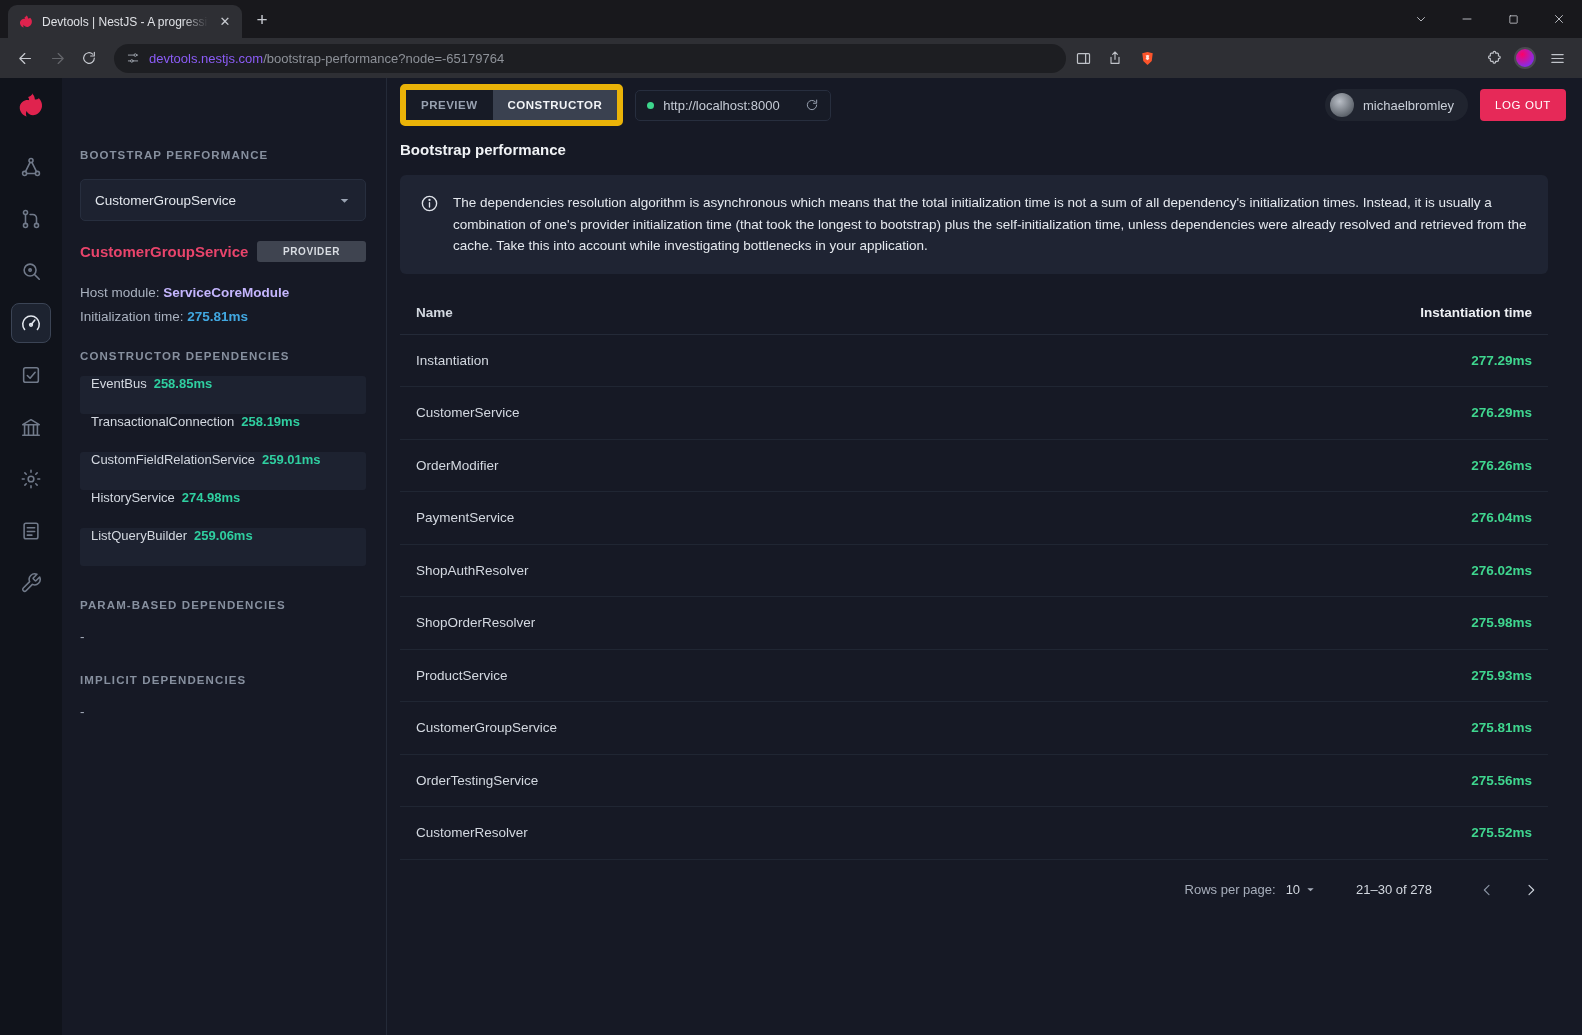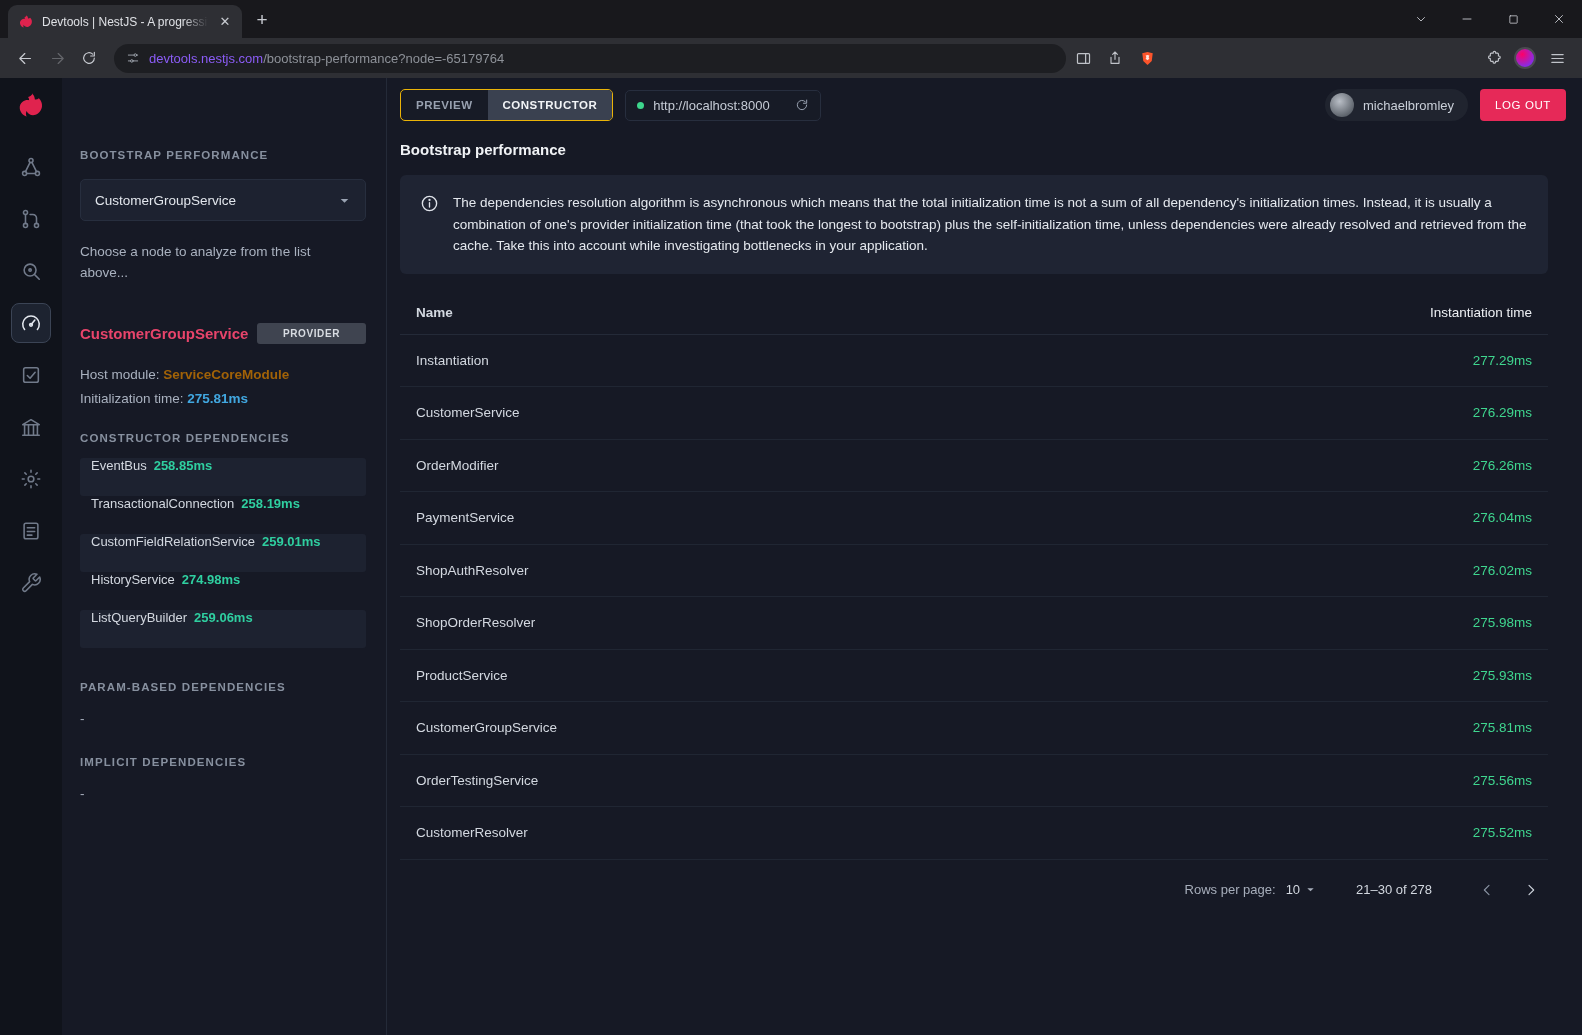--- a/index.html
+++ b/index.html
@@ -40,53 +40,53 @@
 
   .panel { width:325px; flex:0 0 auto; border-right:1px solid #242a38; padding:71px 20px 20px 18px; }
   .sec-title { font-size:11.5px; font-weight:bold; letter-spacing:1.1px; color:#87909f; margin-bottom:18px; }
   .select { height:42px; background:#1d2230; border:1px solid #272e3e; border-radius:5px; display:flex; align-items:center; padding:0 14px; margin-bottom:20px; }
   .select-val { flex:1; font-size:13.5px; color:#e2e6ec; }
   .hint { font-size:13.5px; line-height:21px; color:#a9b1bf; margin-bottom:40px; width:250px; }
   .node-row { display:flex; align-items:center; justify-content:space-between; margin-bottom:23px; }
   .node-name { font-size:15px; font-weight:bold; color:#e8446b; }
   .badge { background:#3f4450; color:#d8dce2; font-size:10px; font-weight:bold; letter-spacing:.6px; padding:5px 26px; border-radius:3px; }
   .kv { font-size:13.5px; color:#a9b1bf; margin-bottom:9px; }
-  .kv .v-bold { color:#a16207; font-weight:bold; }
+  .kv .v-bold { color:#c4b5fd; font-weight:bold; }
   .kv .v-time { color:#41a7e0; font-weight:bold; }
   .deps-title { margin:26px 0 14px; }
   .dep-item { display:flex; align-items:flex-start; gap:7px; height:38px; padding:0 11px; border-radius:3px; font-size:13px; }
   .dep-item:nth-child(odd) { background:#1d2230; }
   .dep-name { color:#d3d8e0; }
   .dep-time { color:#2fcfa0; font-weight:bold; }
   .dash { font-size:13.5px; color:#a9b1bf; margin-bottom:28px; }
 
   .rightcol { flex:1; display:flex; flex-direction:column; min-width:0; }
   .appheader { height:44px; flex:0 0 auto; display:flex; align-items:center; padding:10px 16px 0 13px; gap:12px; }
-  .segmented { display:flex; border-radius:5px; overflow:hidden; background:#171b26; border:1px solid #eab308; }
+  .segmented { display:flex; border-radius:5px; overflow:hidden; background:#171b26; border:6px solid #eab308; }
   .seg-btn { height:30px; padding:0 15px; display:flex; align-items:center; font-size:11.5px; font-weight:bold; letter-spacing:.5px; color:#98a1b0; }
   .seg-btn.active { background:#3a4150; color:#f2f4f7; }
   .targetbox { height:31px; background:#171b26; border:1px solid #272e3e; border-radius:5px; display:flex; align-items:center; padding:0 11px; gap:9px; }
   .greendot { width:7px; height:7px; border-radius:50%; background:#3dd68c; }
   .target-url { font-size:13px; color:#c6ccd6; }
   .hdr-right { margin-left:auto; display:flex; align-items:center; gap:12px; }
   .userpill { height:32px; display:flex; align-items:center; gap:9px; background:#20242f; border-radius:16px; padding:0 14px 0 5px; }
   .avatar-app { width:24px; height:24px; border-radius:50%; background:radial-gradient(circle at 40% 35%, #b9bec6, #5a6068 75%); }
   .username { font-size:13px; color:#c9cfd8; }
   .logout { height:32px; display:flex; align-items:center; padding:0 15px; background:#e62958; color:#fff; font-size:11.5px; font-weight:normal; letter-spacing:.6px; border-radius:4px; }
 
   .content { flex:1; padding:19px 34px 0 13px; min-width:0; }
   .page-title { font-size:15px; font-weight:bold; color:#f0f2f5; margin-bottom:17px; }
   .infobox { background:#1f2433; border-radius:6px; padding:17px 20px; display:flex; gap:14px; margin-bottom:17px; }
   .info-icon { flex:0 0 auto; margin-top:2px; }
   .info-text { font-size:13.5px; line-height:21.5px; color:#e4e8ee; }
 
   .thead { display:flex; align-items:center; height:44px; border-bottom:1px solid #242a38; font-size:13.5px; font-weight:bold; color:#eef0f4; padding:0 16px; }
   .trow { display:flex; align-items:center; height:52.5px; border-bottom:1px solid #202633; padding:0 16px; font-size:13.5px; }
   .cell-name { flex:1; color:#d3d8e0; }
-  .cell-time { color:#3fd68f; font-weight:normal; }
+  .cell-time { color:#3fd68f; font-weight:bold; }
   .thead .cell-time { color:#eef0f4; }
 
   .pager { display:flex; align-items:center; justify-content:flex-end; height:60px; gap:10px; font-size:13px; color:#a7aebb; }
   .rpp-value { display:flex; align-items:center; gap:5px; color:#d3d8e0; margin-right:30px; }
   .range { color:#d3d8e0; margin-right:28px; }
   .pg-btn { width:34px; height:34px; border-radius:50%; display:flex; align-items:center; justify-content:center; }
 
   svg.ic { fill:none; stroke:currentColor; stroke-width:1.7; stroke-linecap:round; stroke-linejoin:round; }
 </style>
 </head>
@@ -252,21 +252,20 @@
     <div class="panel">
       <div class="sec-title">BOOTSTRAP PERFORMANCE</div>
 
       <div class="select">
         <span class="select-val">CustomerGroupService</span>
         <svg class="ic" width="13" height="13" viewBox="0 0 24 24" style="color:#9aa3b2">
             <path d="M5 9l7 7 7-7" fill="#9aa3b2" stroke="none"></path>
           </svg>
       </div>
 
-      <div class="hint">Choose a node to analyze from the list above...</div>
 
       <div class="node-row">
         <span class="node-name">CustomerGroupService</span>
         <span class="badge">PROVIDER</span>
       </div>
 
       <div class="kv"><span>Host module:</span> <span class="v-bold">ServiceCoreModule</span></div>
       <div class="kv"><span>Initialization time:</span> <span class="v-time">275.81ms</span></div>
 
       <div class="sec-title deps-title">CONSTRUCTOR DEPENDENCIES</div>

